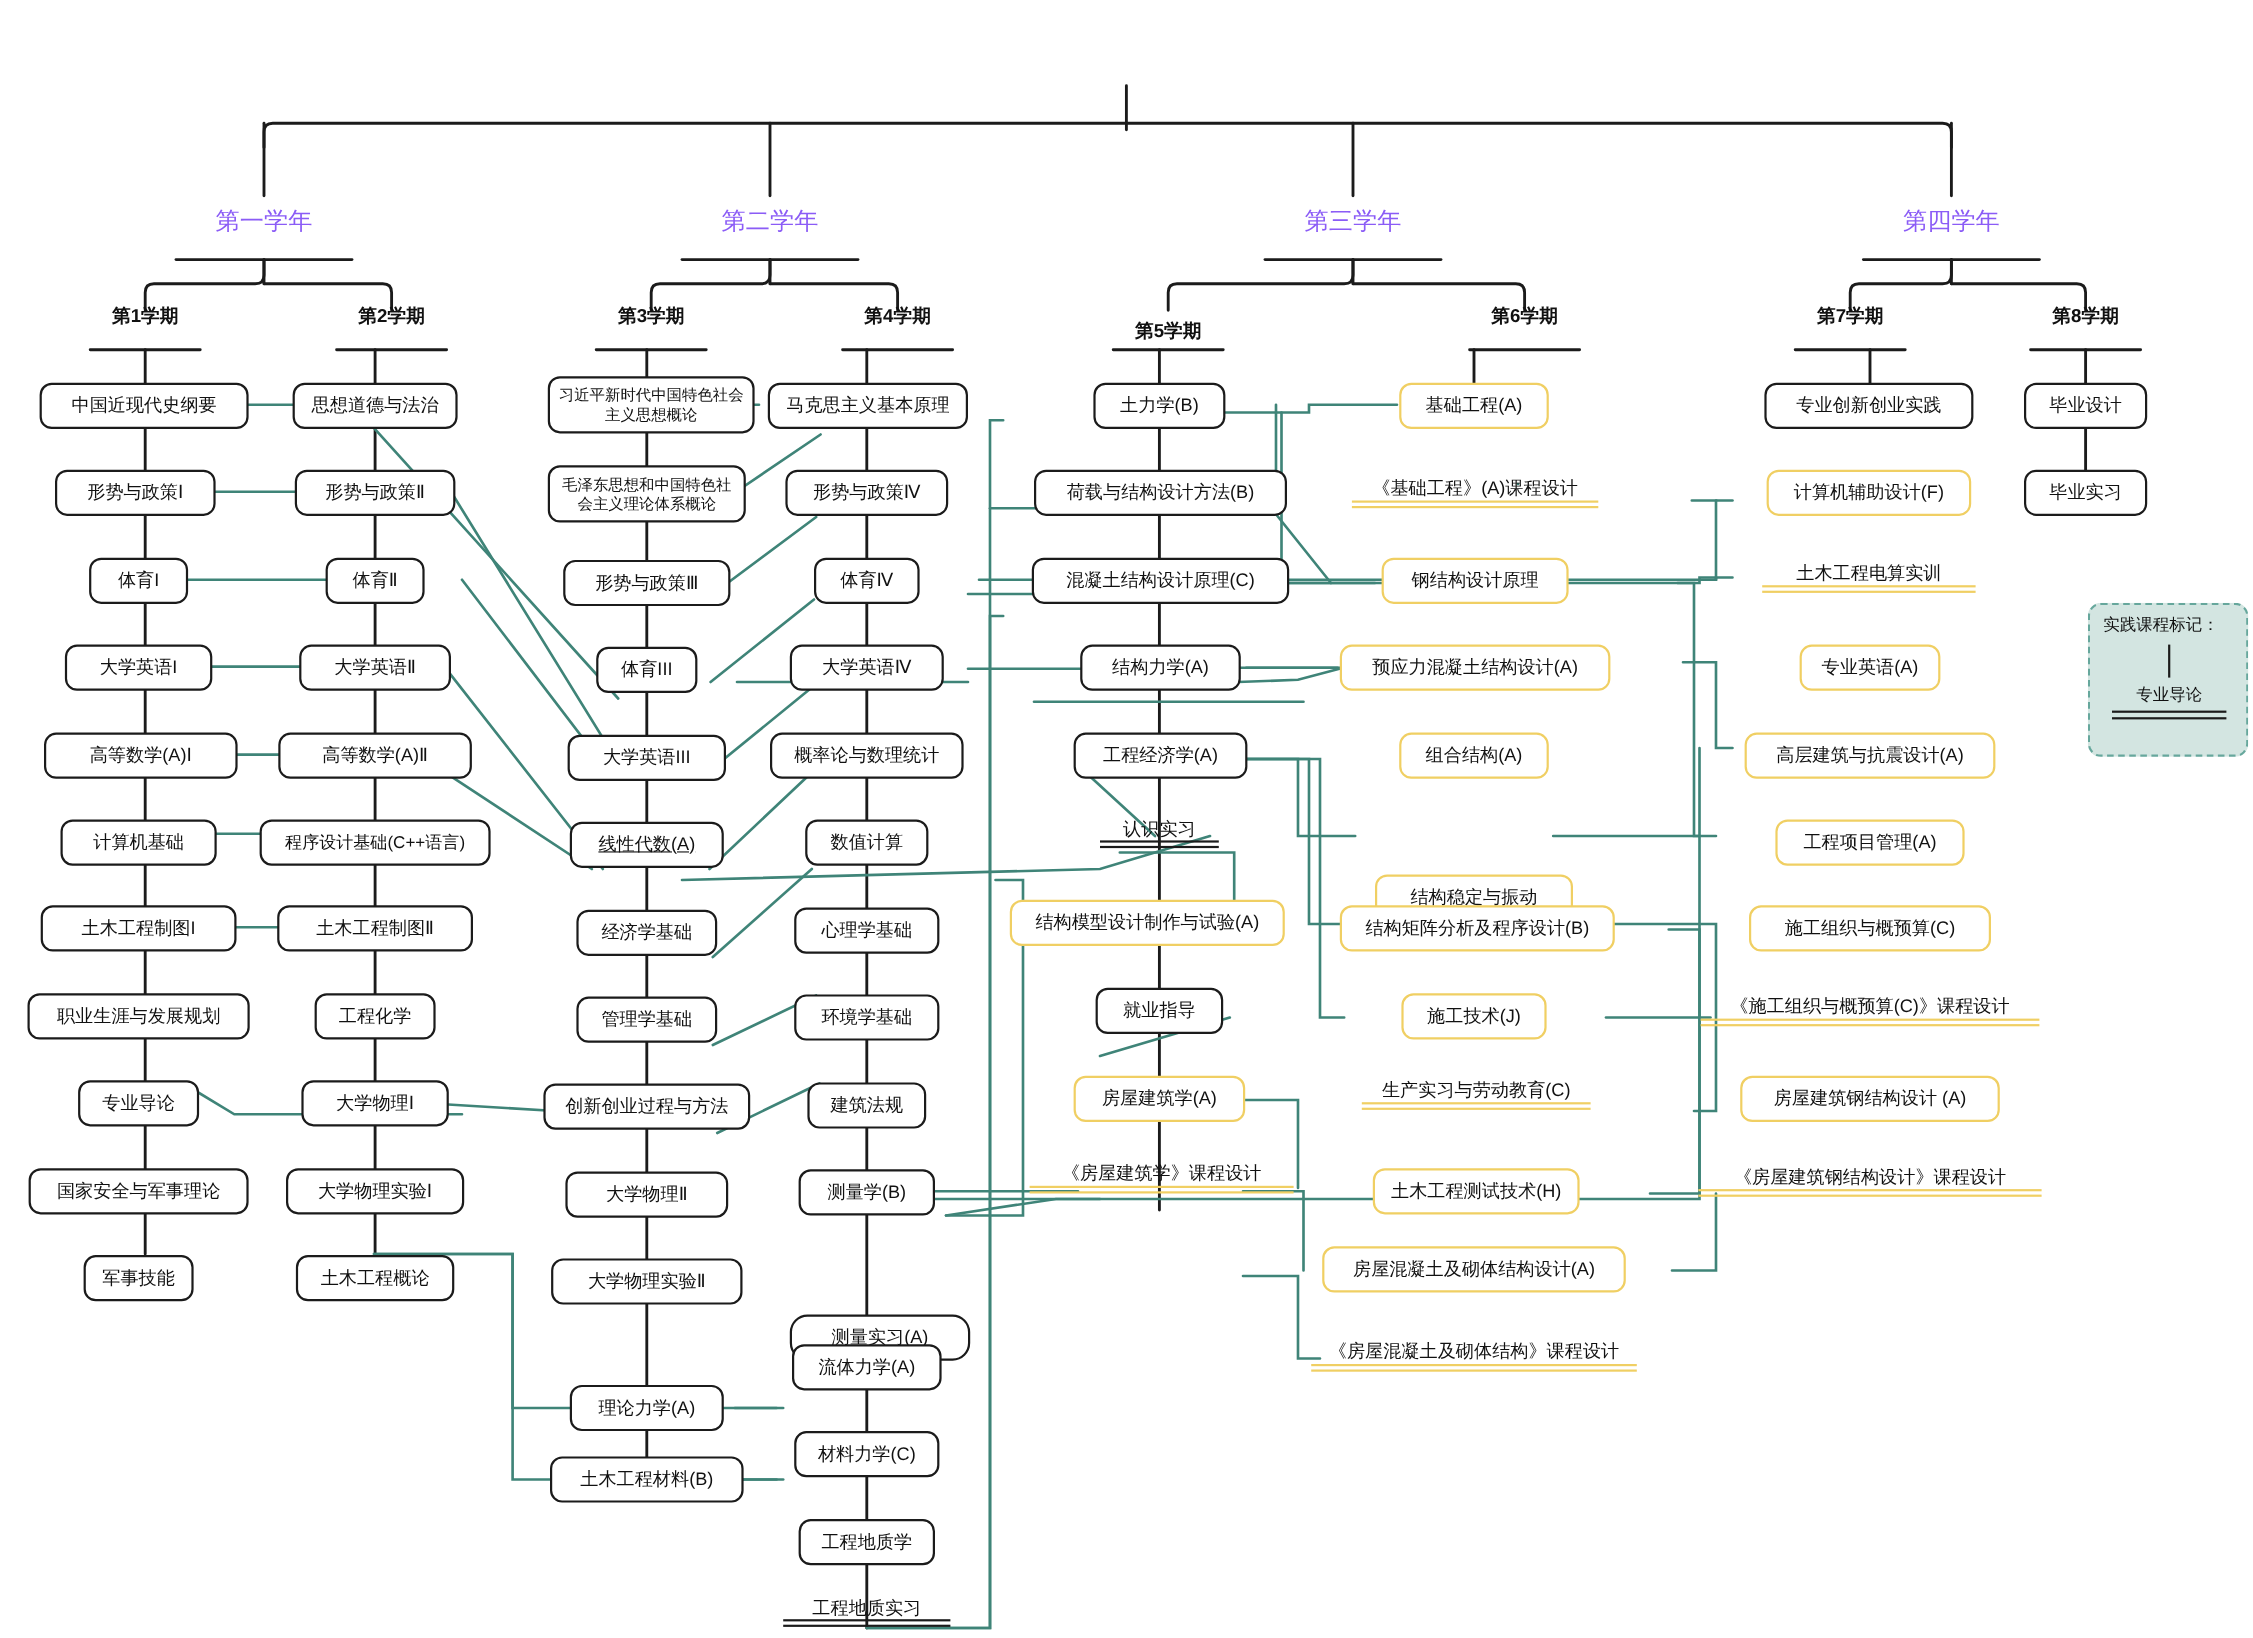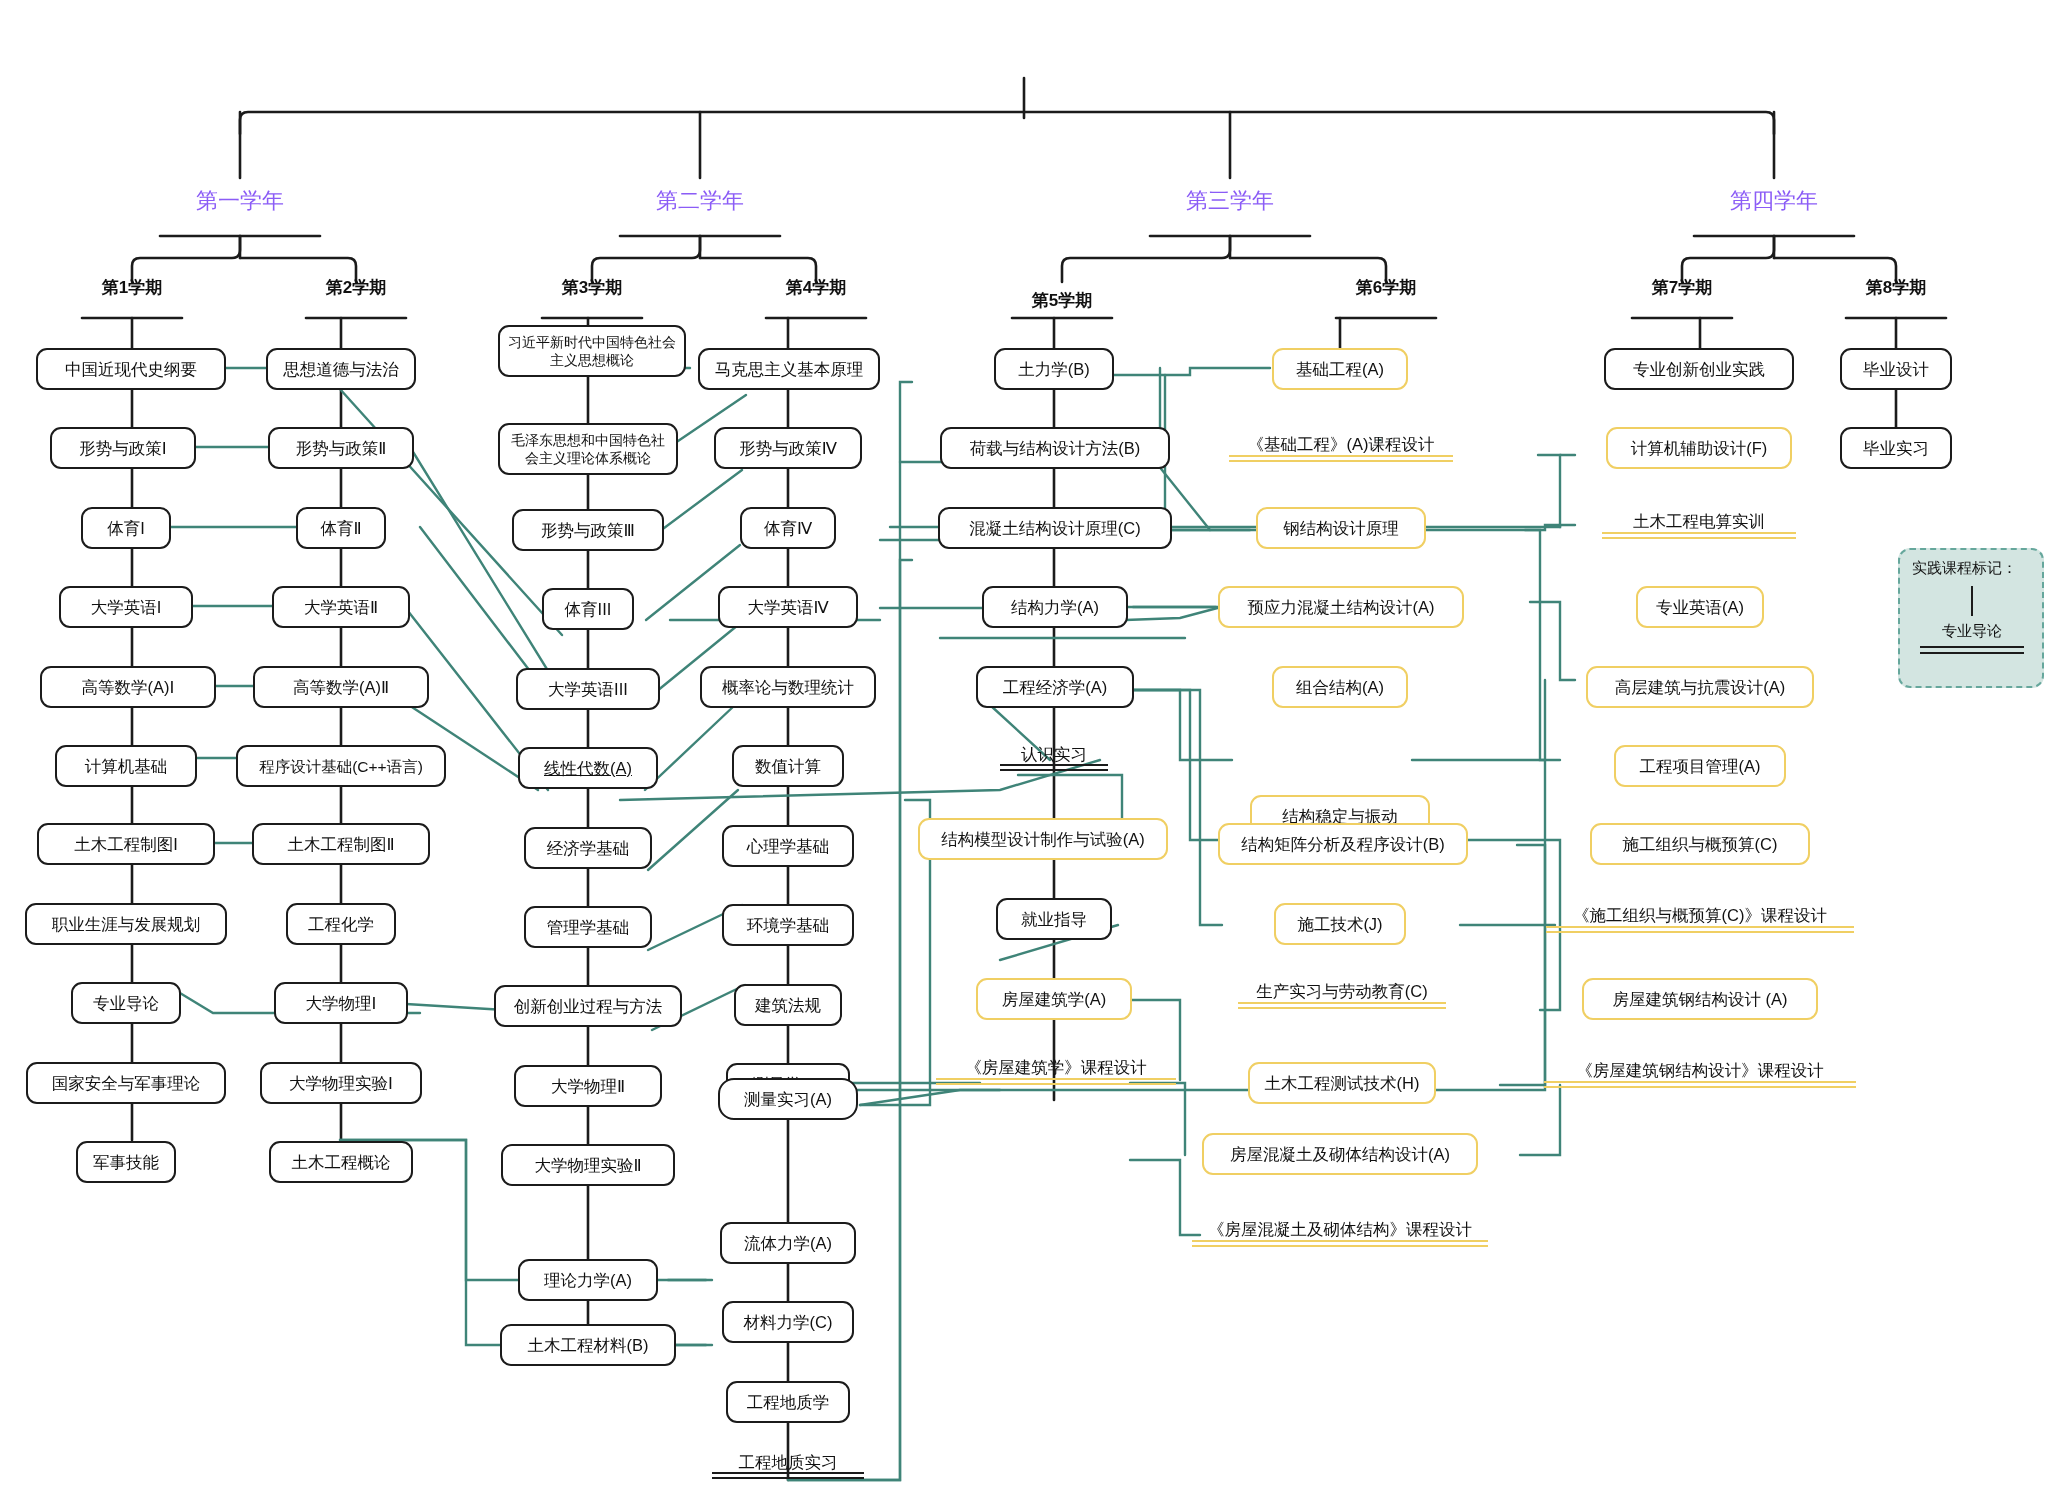--- a/index.html
+++ b/index.html
@@ -277,21 +277,21 @@
   <div class="node" style="left:274px;top:982px;width:134px;height:42px;">
       <span>大学物理Ⅰ</span>
     </div>
   <div class="node" style="left:260px;top:1062px;width:162px;height:42px;">
       <span>大学物理实验Ⅰ</span>
     </div>
   <div class="node" style="left:269px;top:1141px;width:144px;height:42px;">
       <span>土木工程概论</span>
     </div>
 
-  <div class="node two-line" style="left:498px;top:325px;width:188px;height:52px;">
+  <div class="node two-line" style="left:498px;top:342px;width:188px;height:52px;">
       <span>习近平新时代中国特色社会主义思想概论</span>
     </div>
   <div class="node two-line" style="left:498px;top:423px;width:180px;height:52px;">
       <span>毛泽东思想和中国特色社会主义理论体系概论</span>
     </div>
   <div class="node" style="left:512px;top:509px;width:152px;height:42px;">
       <span>形势与政策Ⅲ</span>
     </div>
   <div class="node" style="left:542px;top:588px;width:92px;height:42px;">
       <span>体育III</span>
@@ -347,21 +347,21 @@
     </div>
   <div class="node" style="left:722px;top:904px;width:132px;height:42px;">
       <span>环境学基础</span>
     </div>
   <div class="node" style="left:734px;top:984px;width:108px;height:42px;">
       <span>建筑法规</span>
     </div>
   <div class="node" style="left:726px;top:1063px;width:124px;height:42px;">
       <span>测量学(B)</span>
     </div>
-  <div class="node" style="left:718px;top:1078px;width:140px;height:42px;border-radius:16px;">
+  <div class="node" style="left:718px;top:1195px;width:164px;height:42px;border-radius:16px;">
       <span>测量实习(A)</span>
     </div>
   <div class="node" style="left:720px;top:1222px;width:136px;height:42px;">
       <span>流体力学(A)</span>
     </div>
   <div class="node" style="left:722px;top:1301px;width:132px;height:42px;">
       <span>材料力学(C)</span>
     </div>
   <div class="node" style="left:726px;top:1381px;width:124px;height:42px;">
       <span>工程地质学</span>

